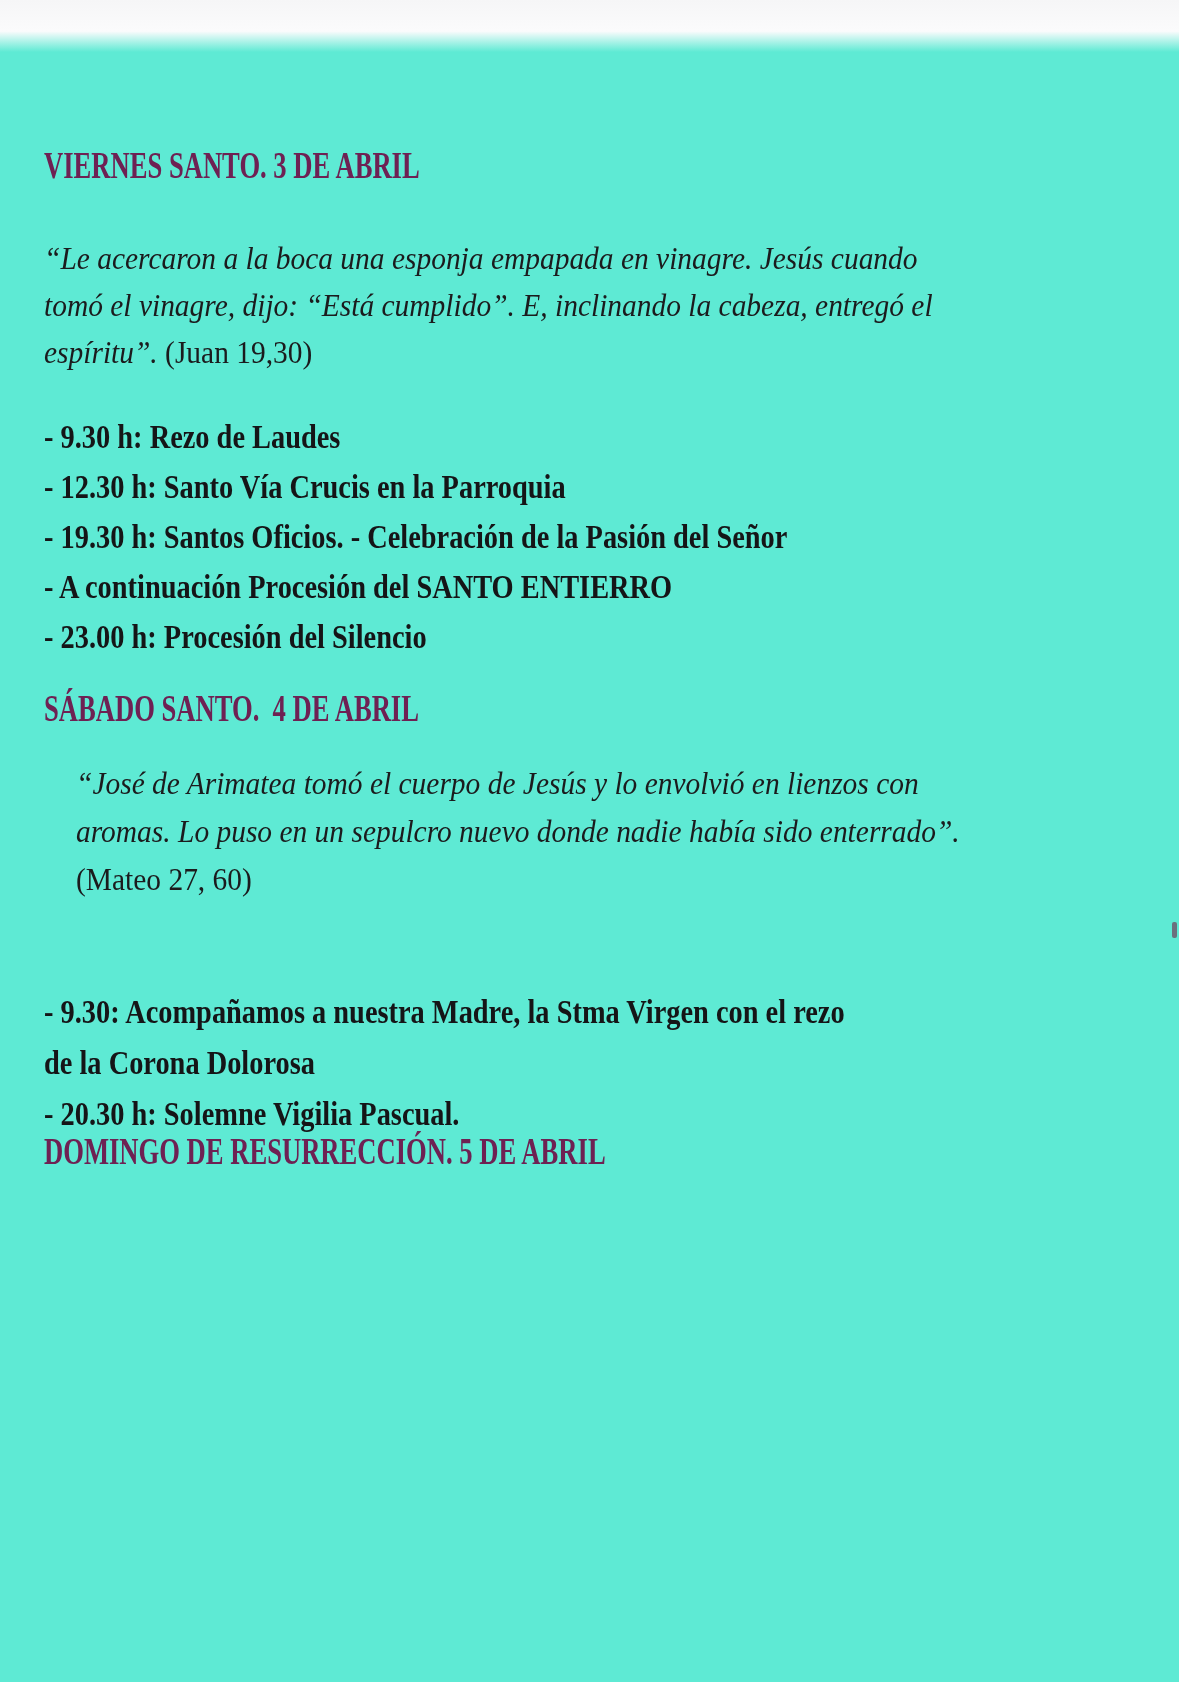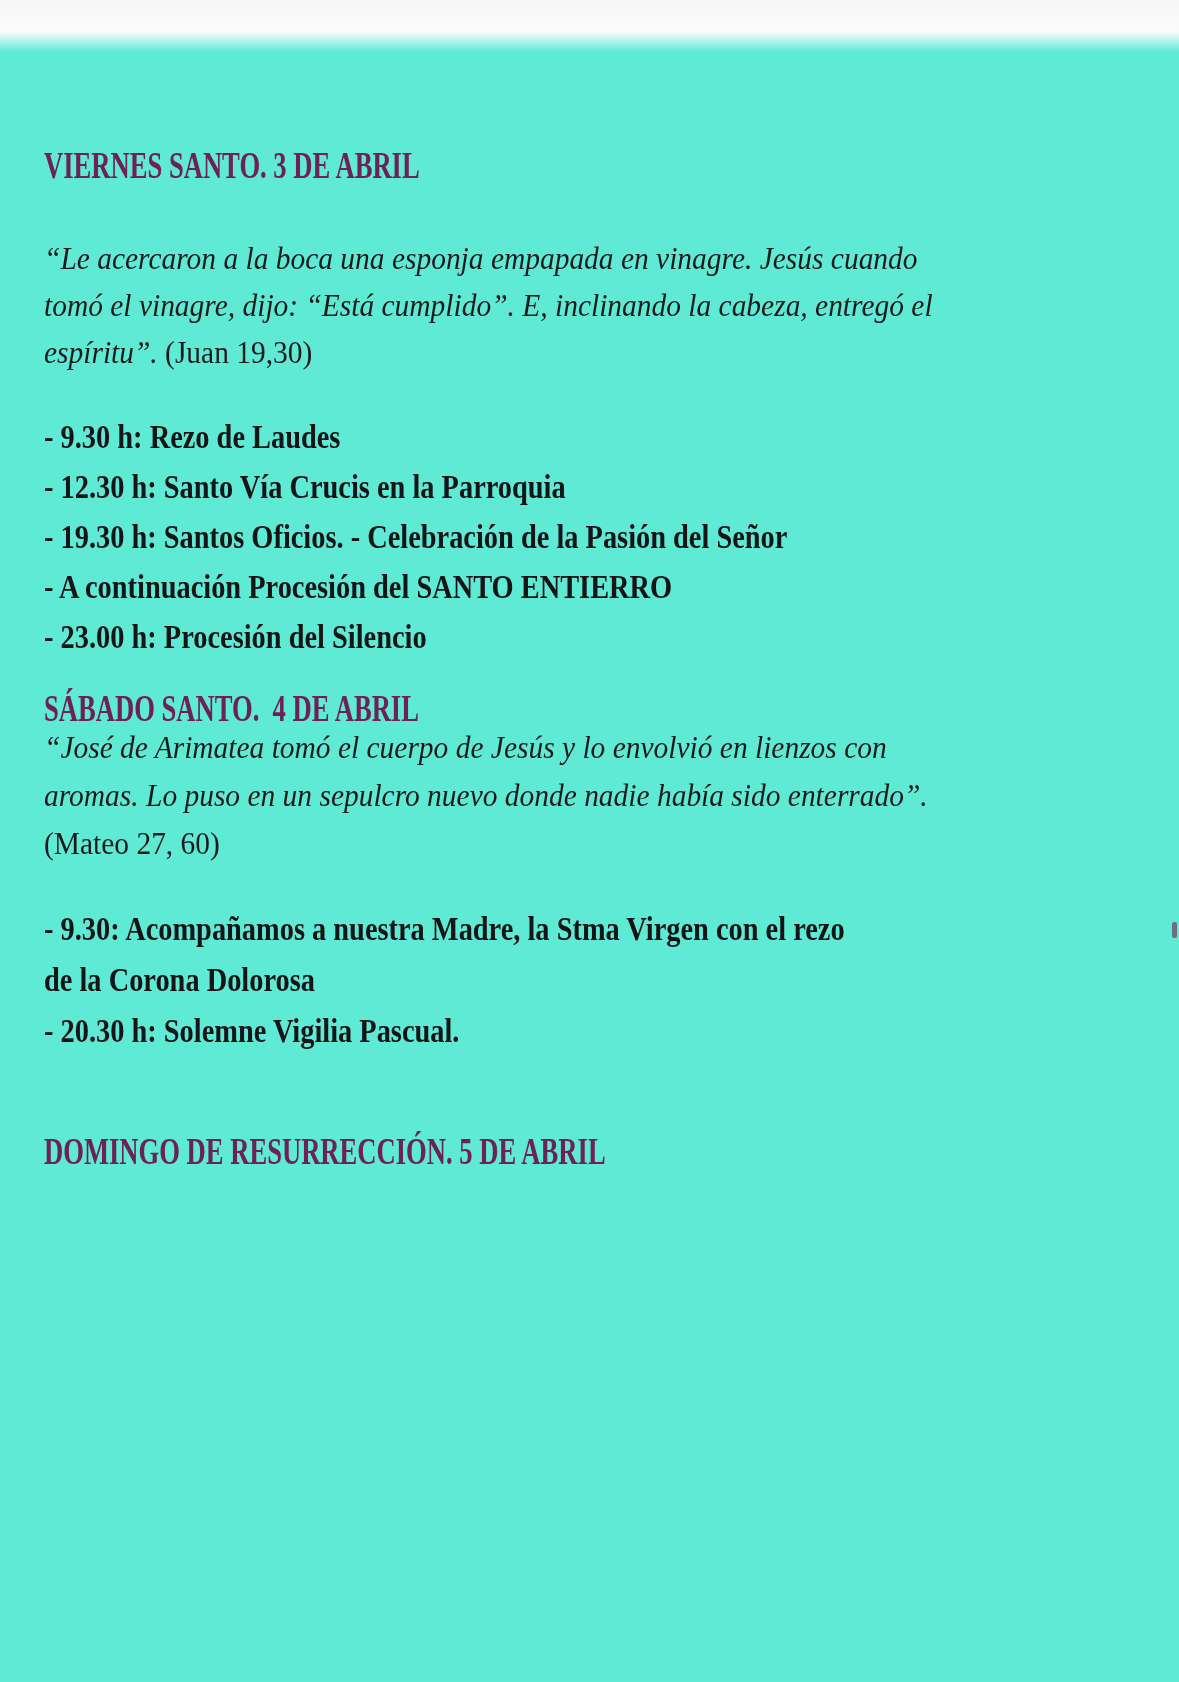--- a/index.html
+++ b/index.html
@@ -62,27 +62,27 @@
   <div class="sched" style="top:368px; line-height:50px;margin-top:44px;">
     <div class="sline">- 9.30 h: Rezo de Laudes</div>
     <div class="sline">- 12.30 h: Santo Vía Crucis en la Parroquia</div>
     <div class="sline">- 19.30 h: Santos Oficios. - Celebración de la Pasión del Señor</div>
     <div class="sline">- A continuación Procesión del SANTO ENTIERRO</div>
     <div class="sline">- 23.00 h: Procesión del Silencio</div>
   </div>
 
   <div class="hdr" style="top:687px;">SÁBADO SANTO.  4 DE ABRIL</div>
 
-  <div class="quote" style="top:724px; line-height:48px;">
+  <div class="quote" style="top:760px; line-height:48px;margin-left:32px;">
     <div class="qline"><span class="qi">“José de Arimatea tomó el cuerpo de Jesús y lo envolvió en lienzos con</span><span class="qr"></span></div>
     <div class="qline"><span class="qi">aromas. Lo puso en un sepulcro nuevo donde nadie había sido enterrado”.</span><span class="qr"></span></div>
     <div class="qline"><span class="qi"></span><span class="qr">(Mateo 27, 60)</span></div>
   </div>
 
-  <div class="sched" style="top:904px; line-height:51px;">
+  <div class="sched" style="top:987px; line-height:51px;">
     <div class="sline">- 9.30: Acompañamos a nuestra Madre, la Stma Virgen con el rezo</div>
     <div class="sline">de la Corona Dolorosa</div>
     <div class="sline">- 20.30 h: Solemne Vigilia Pascual.</div>
   </div>
 
   <div class="hdr" style="top:1130px;">DOMINGO DE RESURRECCIÓN. 5 DE ABRIL</div>
 
 
 
 </div>

